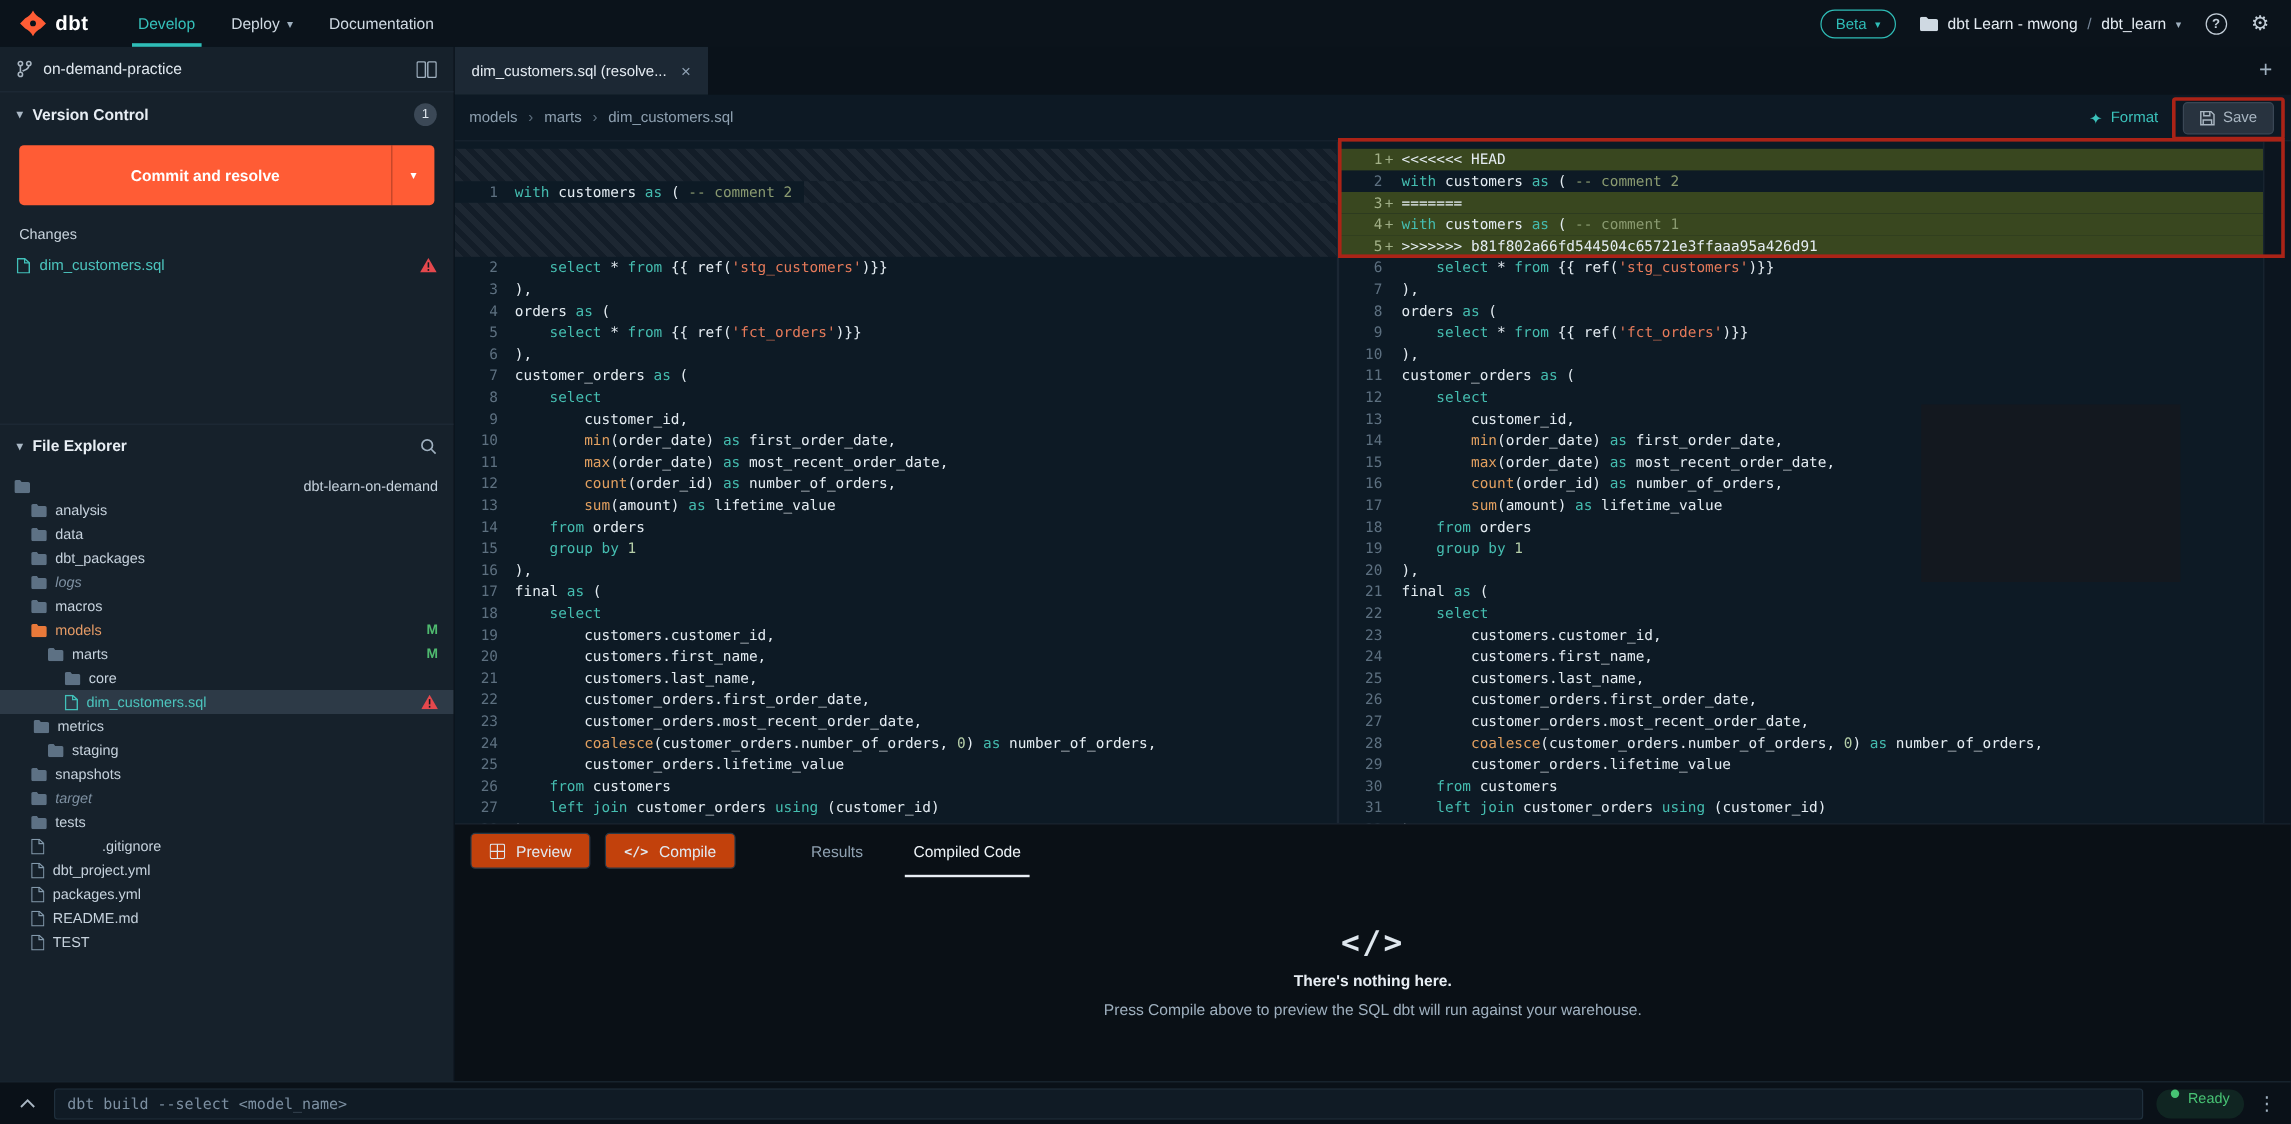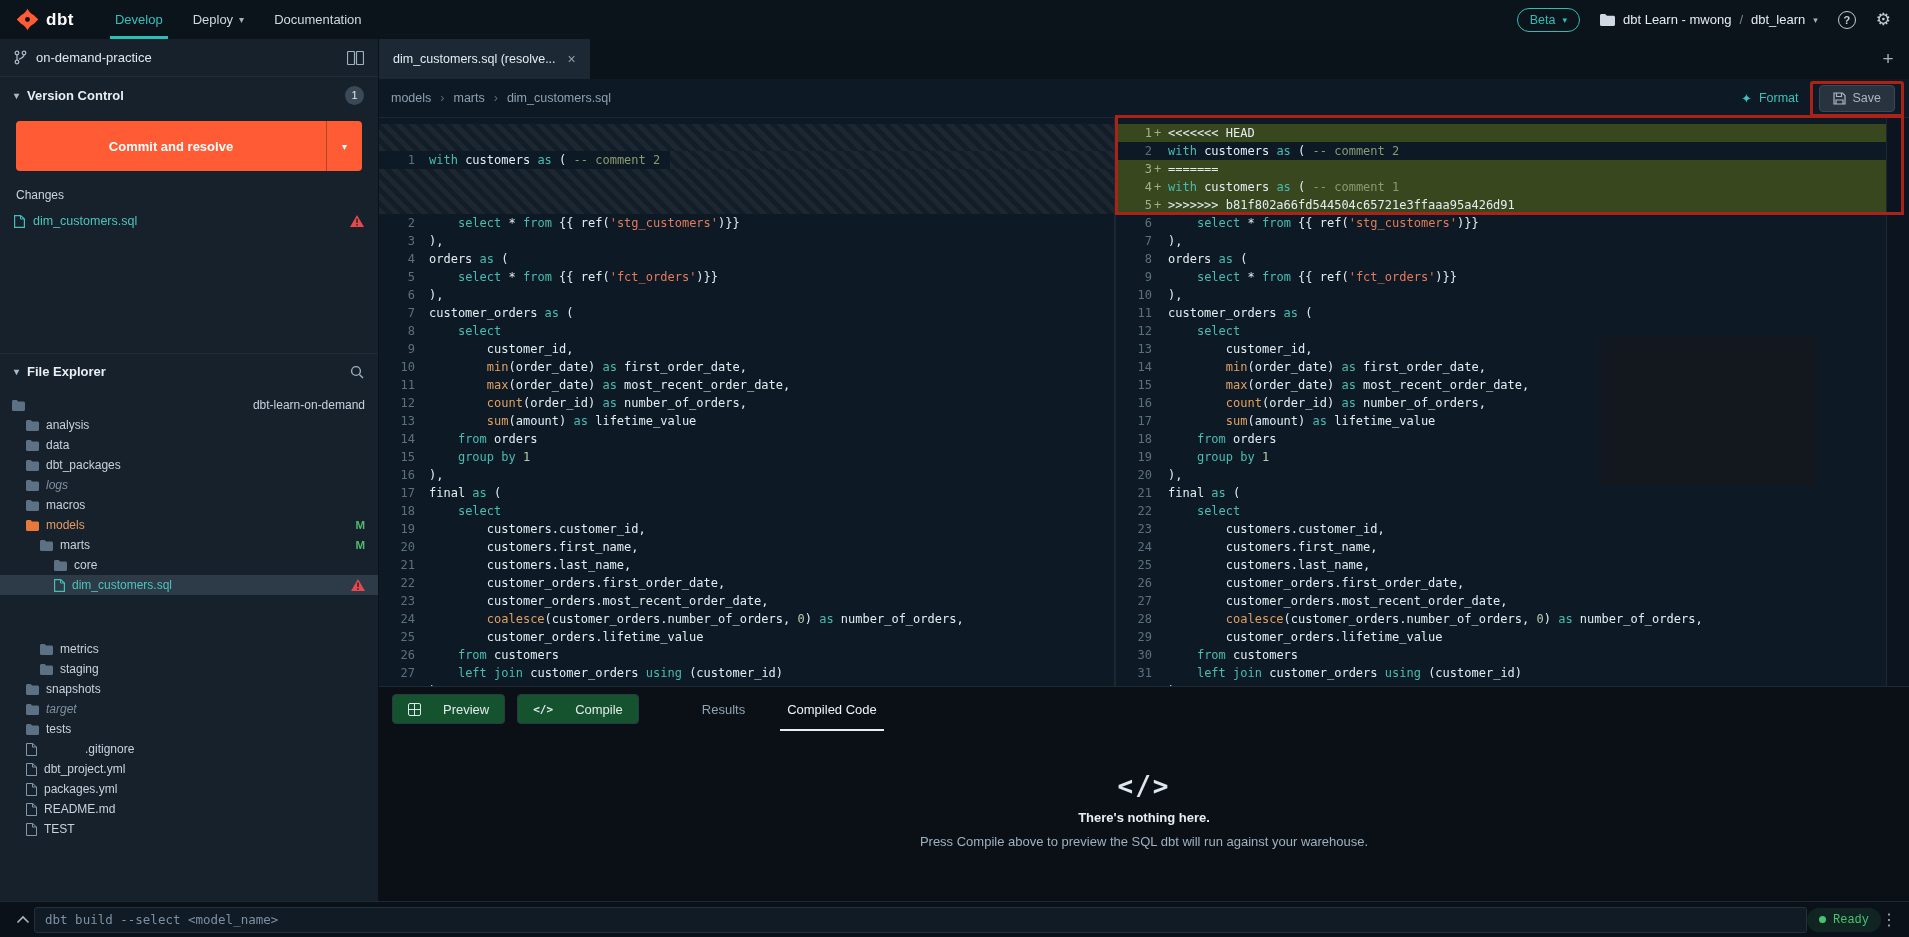--- a/index.html
+++ b/index.html
@@ -88,37 +88,37 @@
   .tok-num{color:#b5cea8;}
   .hatch{background:repeating-linear-gradient(45deg,#1d2732 0px,#1d2732 5px,#131d28 5px,#131d28 10px);}
   .h-sm{height:27px;}
   .h-lg{height:45px;}
   .tail{flex:1;align-self:stretch;margin-left:10px;background:repeating-linear-gradient(45deg,#1d2732 0px,#1d2732 5px,#131d28 5px,#131d28 10px);}
   .dark-overlay{position:absolute;left:1222px;top:219px;width:216px;height:148px;background:#14191f;opacity:.93;z-index:10;}
 
   
   .bottom-panel{flex:0 0 215px;background:#0a1016;border-top:1px solid #1e2a36;display:flex;flex-direction:column;}
   .bp-toolbar{flex:0 0 44px;display:flex;align-items:center;padding-left:13px;gap:12px;}
-  .bp-btn{height:30px;border:1px solid #2b3946;background:#14532d;border-radius:4px;display:flex;align-items:center;gap:22px;padding:0 15px;font-size:13px;color:#e2eaf1;cursor:pointer;}
+  .bp-btn{height:30px;border:1px solid #2b3946;background:#c2410c;border-radius:4px;display:flex;align-items:center;gap:9px;padding:0 15px;font-size:13px;color:#e2eaf1;cursor:pointer;}
   .code-glyph{font-family:"DejaVu Sans Mono",monospace;font-size:11px;font-weight:bold;}
   .bp-tabs{margin-left:30px;display:flex;height:44px;}
   .bp-tab{padding:0 21px;display:flex;align-items:center;font-size:13px;color:#90a2b2;position:relative;cursor:pointer;}
   .bp-tab.active{color:#eef3f7;}
   .bp-tab.active::after{content:'';position:absolute;left:14px;right:14px;bottom:0;height:2px;background:#e8eef4;}
   .empty-state{flex:1;display:flex;flex-direction:column;align-items:center;justify-content:center;gap:9px;padding-bottom:12px;}
   .empty-icon{font-family:"DejaVu Sans Mono",monospace;font-size:26px;font-weight:bold;color:#dfe7ee;letter-spacing:2px;}
   .empty-title{font-size:13px;font-weight:bold;color:#e8eef4;}
   .empty-sub{font-size:13px;color:#9fb0bf;}
 
   
-  .commandbar{flex:0 0 36px;background:#0a1118;border-top:1px solid #1c2834;display:flex;align-items:center;padding:0 12px;gap:0;}
+  .commandbar{flex:0 0 36px;background:#0a1118;border-top:1px solid #1c2834;display:flex;align-items:center;padding:0 12px;gap:11px;}
   .cmd-expand{width:22px;height:22px;display:flex;align-items:center;justify-content:center;cursor:pointer;}
   .cmd-input{flex:1;height:26px;background:#101b25;border:1px solid #20303d;border-radius:3px;color:#9fb0bf;font-size:12.5px;padding:0 10px;font-family:"DejaVu Sans Mono",monospace;outline:none;}
   .cmd-input::placeholder{color:#7d90a2;}
-  .ready-pill{display:flex;align-items:center;gap:7px;background:rgba(63,191,111,.12);border-radius:12px;height:24px;padding:0 12px;color:#47c374;font-size:12px;font-family:Liberation Mono, monospace;}
+  .ready-pill{display:flex;gap:7px;background:rgba(63,191,111,.12);border-radius:12px;height:24px;padding:0 12px;color:#47c374;font-size:12px;}
   .dot{width:7px;height:7px;border-radius:50%;background:#47c374;}
   .kebab{color:#9fb0bf;font-size:16px;width:16px;text-align:center;cursor:pointer;}
 
   
   .ann{position:absolute;border:3px solid #ab2317;z-index:50;pointer-events:none;}
   .ann-save{left:1810px;top:81px;width:94px;height:36px;border-radius:3px;}
   .ann-conflict{left:1115px;top:115px;width:789px;height:100px;}
 
   .tico,.wico{flex:0 0 auto;}
 </style>
@@ -286,21 +286,21 @@
               <path fill="none" stroke="#41c0b9" stroke-width="1.2" d="M.6.6h6L10.4 4v8.4H.6z"></path>
               <path fill="none" stroke="#41c0b9" d="M6.5.6V4h3.9"></path>
             </svg>
             <span class="tree-label c-teal">dim_customers.sql</span>
             <svg class="wico" width="14" height="12" viewBox="0 0 14 12">
               <path fill="#e5484d" d="M7 0l7 12H0z"></path>
               <rect x="6.35" y="3.6" width="1.3" height="4.4" fill="#101820"></rect>
               <rect x="6.35" y="9.2" width="1.3" height="1.5" fill="#101820"></rect>
             </svg>
           </div>
-          <div class="tree-row" style="padding-left: 40px; margin-top: 44px;">
+          <div class="tree-row" style="padding-left: 28px;">
             <svg class="tico" width="13" height="11" viewBox="0 0 13 11">
               <path fill="#5d7184" d="M0 1.5C0 .7.7 0 1.5 0h3.2L6 1.6h5.5c.8 0 1.5.7 1.5 1.5v6.4c0 .8-.7 1.5-1.5 1.5h-10A1.5 1.5 0 0 1 0 9.5z"></path>
             </svg>
             <span class="tree-label">metrics</span>
           </div>
           <div class="tree-row" style="padding-left: 40px;">
             <svg class="tico" width="13" height="11" viewBox="0 0 13 11">
               <path fill="#5d7184" d="M0 1.5C0 .7.7 0 1.5 0h3.2L6 1.6h5.5c.8 0 1.5.7 1.5 1.5v6.4c0 .8-.7 1.5-1.5 1.5h-10A1.5 1.5 0 0 1 0 9.5z"></path>
             </svg>
             <span class="tree-label">staging</span>

